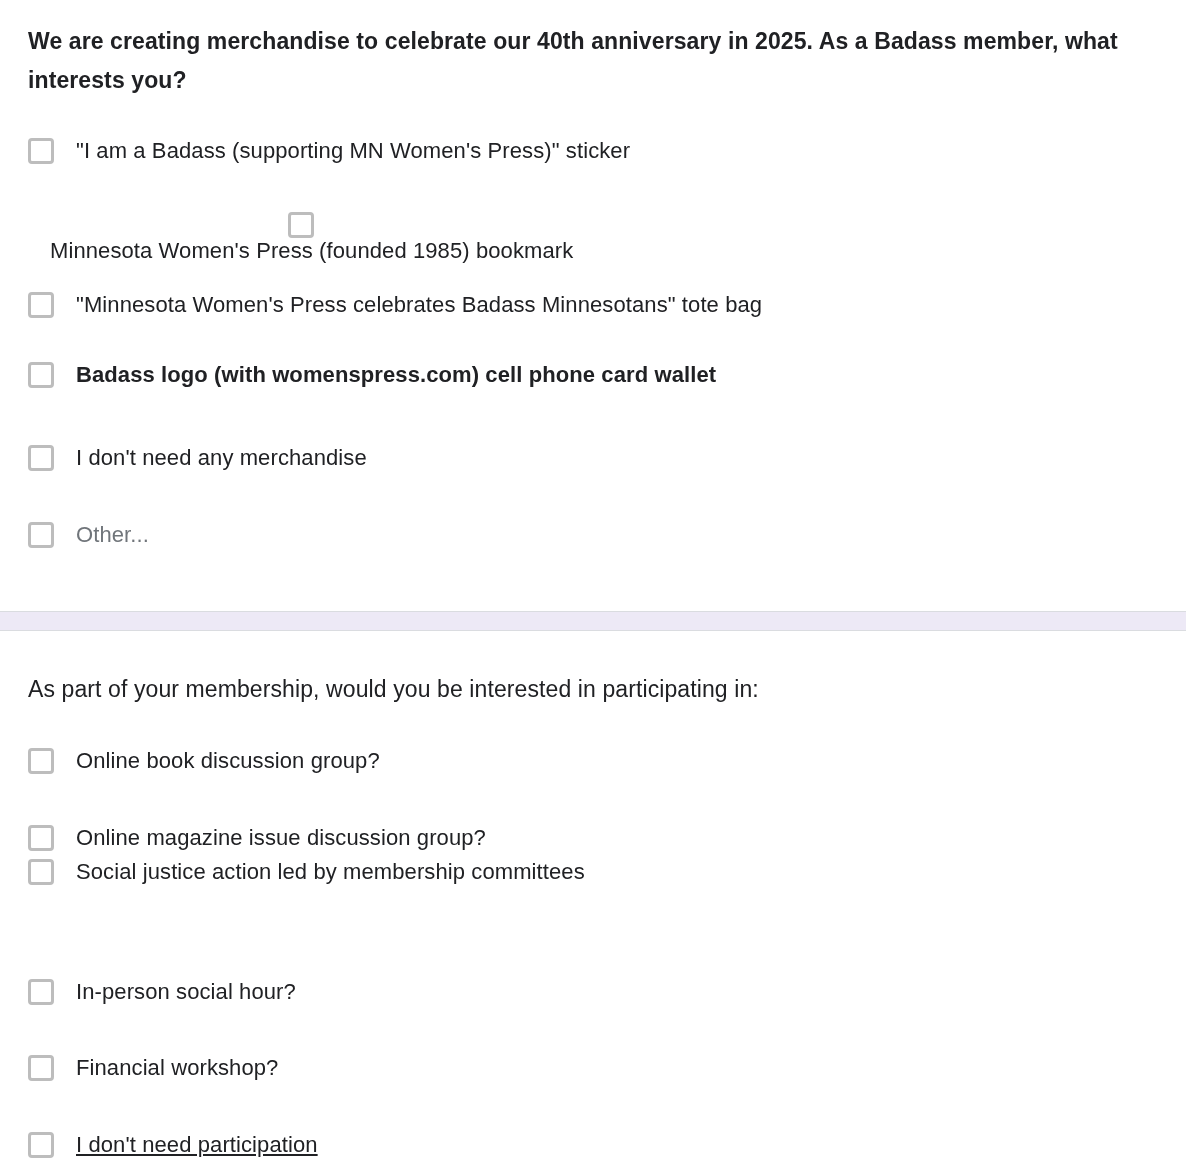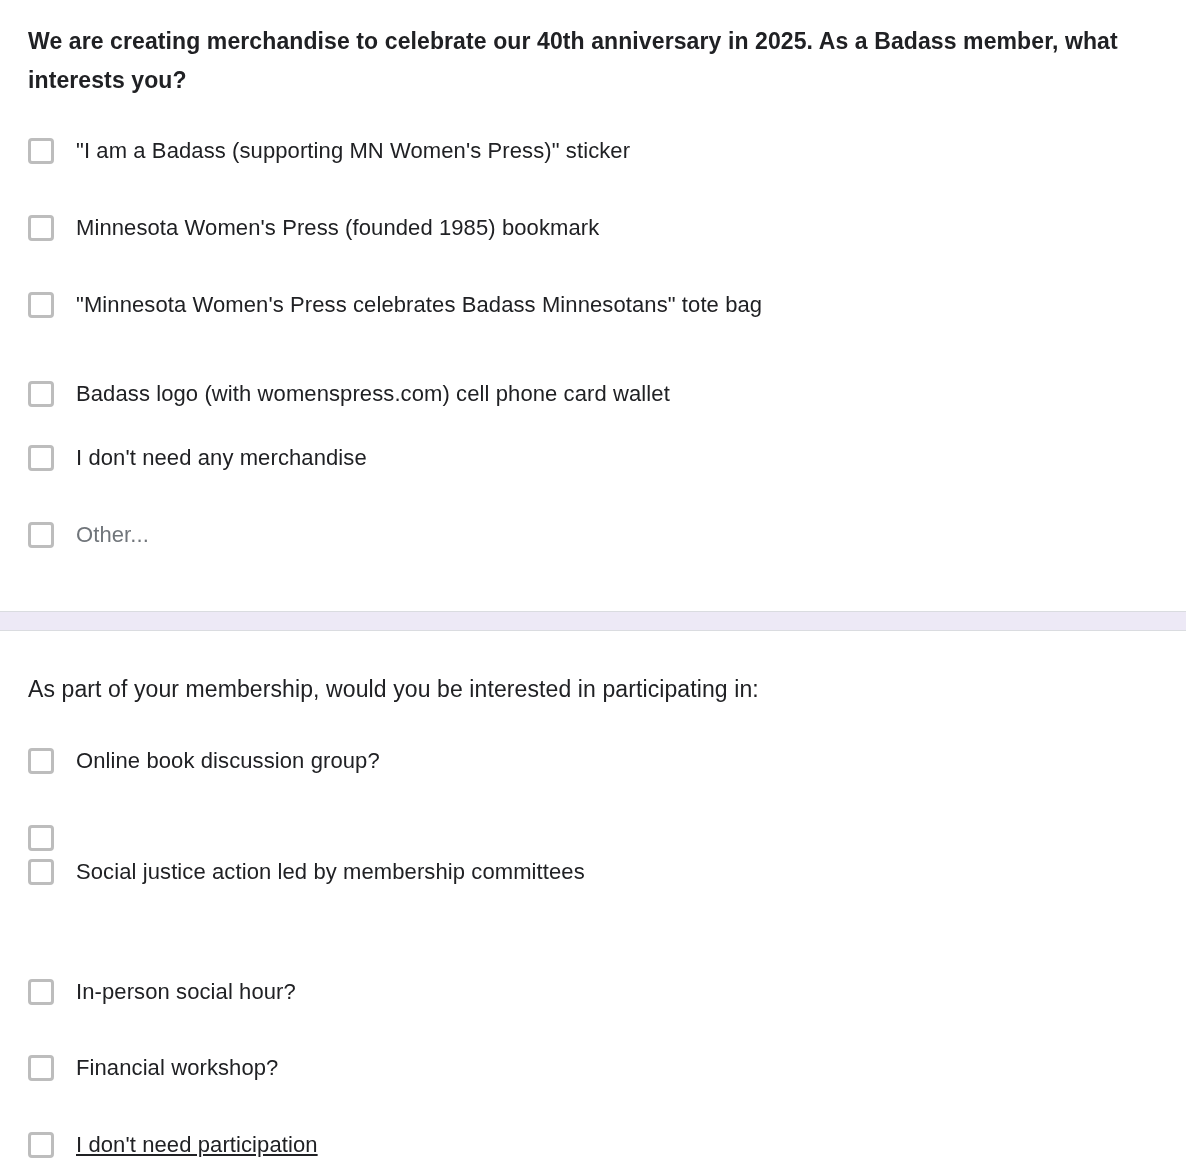--- a/index.html
+++ b/index.html
@@ -71,29 +71,29 @@
 </head>
 <body>
 
 <div class="question" style="top:0;">
   <div class="q-title" style="top:22px;font-weight:bold;">We are creating merchandise to celebrate our 40th anniversary in 2025. As a Badass member, what interests you?</div>
 
   <div class="option" style="top:135px;">
     <span class="checkbox"></span>
     <span class="opt-label">"I am a Badass (supporting MN Women's Press)" sticker</span>
   </div>
-  <div class="option" style="top:212px;">
+  <div class="option" style="top:212px;flex-direction:column;">
     <span class="checkbox"></span>
     <span class="opt-label">Minnesota Women's Press (founded 1985) bookmark</span>
   </div>
   <div class="option" style="top:289px;">
     <span class="checkbox"></span>
     <span class="opt-label">"Minnesota Women's Press celebrates Badass Minnesotans" tote bag</span>
   </div>
-  <div class="option" style="top:378px;">
+  <div class="option" style="top:359px;font-weight:bold;">
     <span class="checkbox"></span>
     <span class="opt-label">Badass logo (with womenspress.com) cell phone card wallet</span>
   </div>
   <div class="option" style="top:442px;text-align:center;">
     <span class="checkbox"></span>
     <span class="opt-label">I don't need any merchandise</span>
   </div>
   <div class="option" style="top:519px;justify-content:flex-end;">
     <span class="checkbox"></span>
     <span class="opt-label other">Other...</span>
@@ -104,20 +104,21 @@
 
 <div class="question" style="top:0;">
   <div class="q-title" style="top:670px;">As part of your membership, would you be interested in participating in:</div>
 
   <div class="option" style="top:745px;">
     <span class="checkbox"></span>
     <span class="opt-label">Online book discussion group?</span>
   </div>
   <div class="option" style="top:822px;">
     <span class="checkbox"></span>
+    <span class="opt-label">Online magazine issue discussion group?</span>
   </div>
   <div class="option" style="top:856px;">
     <span class="checkbox"></span>
     <span class="opt-label">Social justice action led by membership committees</span>
   </div>
   <div class="option" style="top:976px;justify-content:flex-end;">
     <span class="checkbox"></span>
     <span class="opt-label">In-person social hour?</span>
   </div>
   <div class="option" style="top:1052px;">

